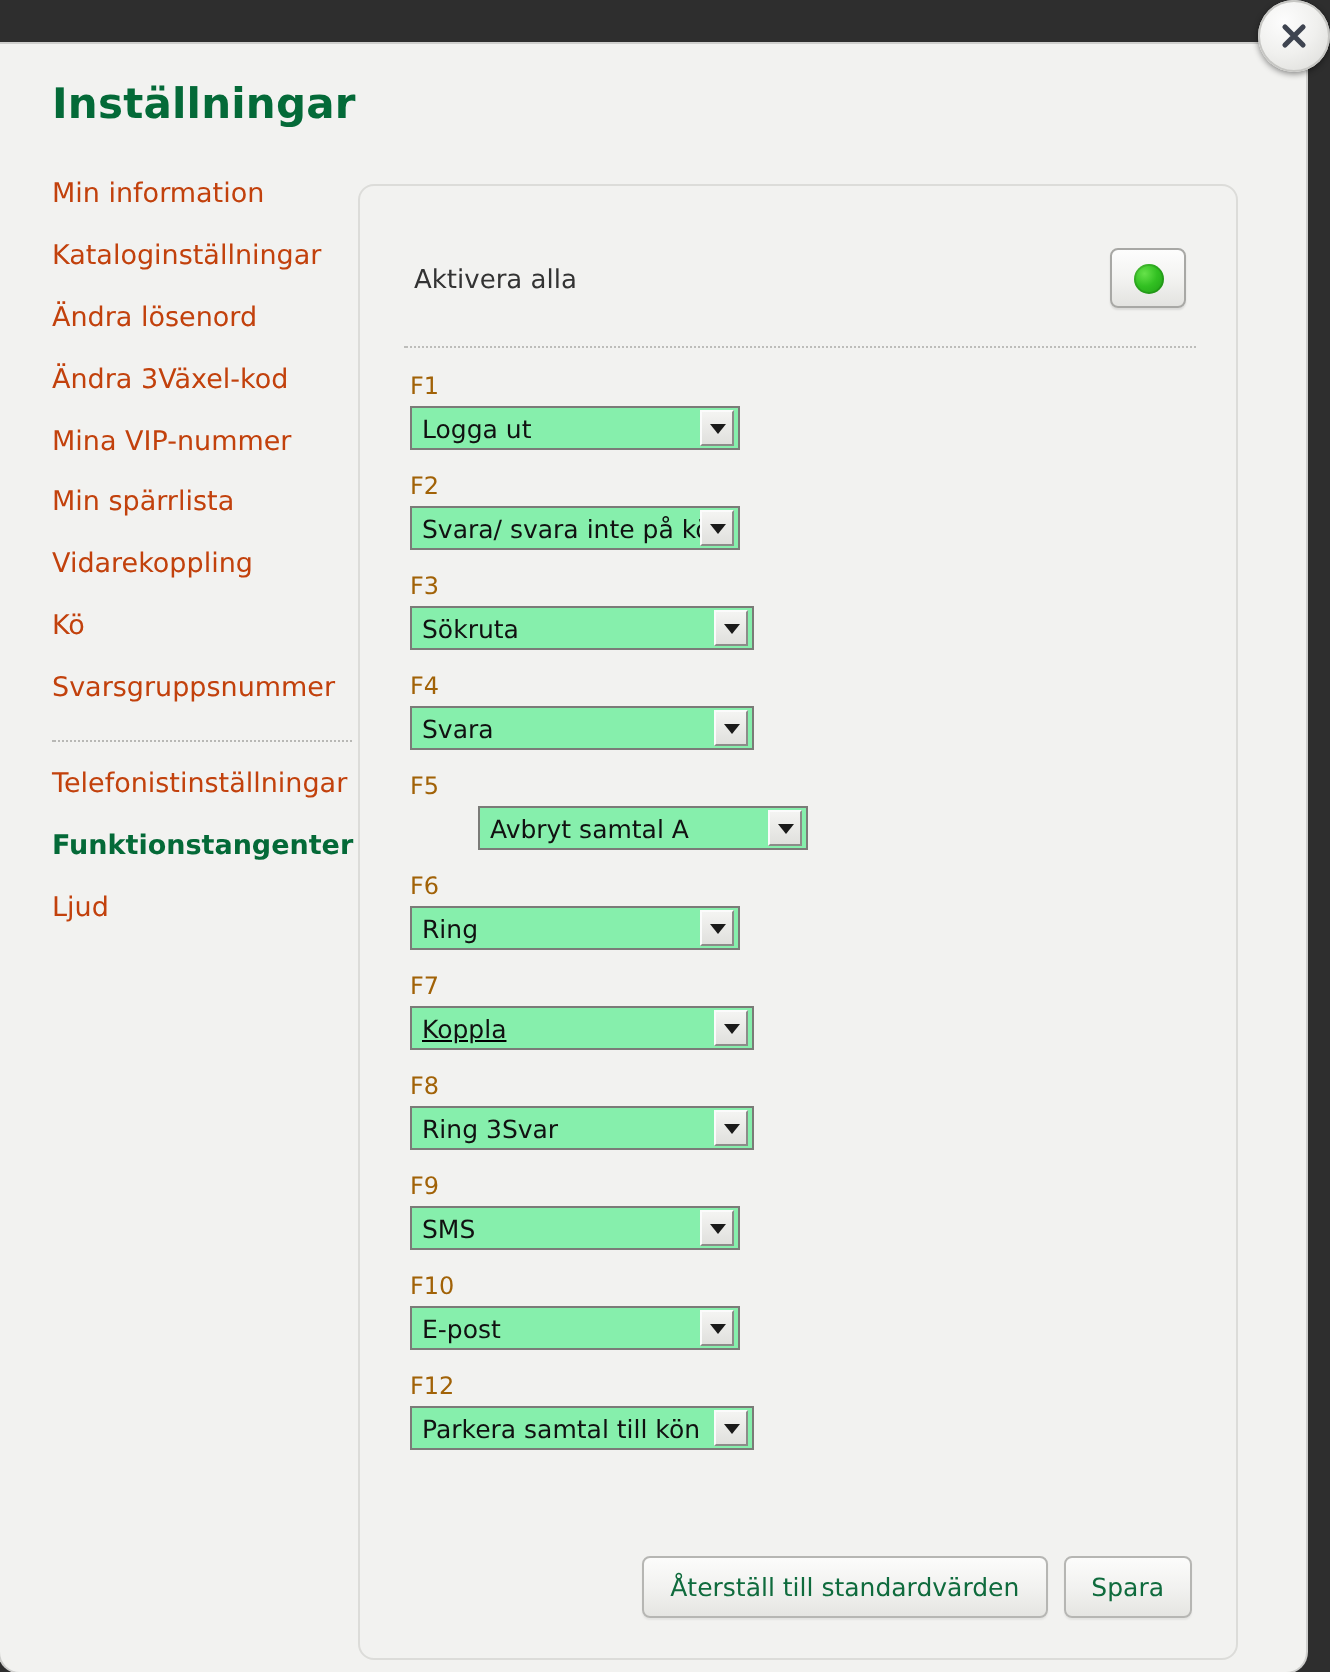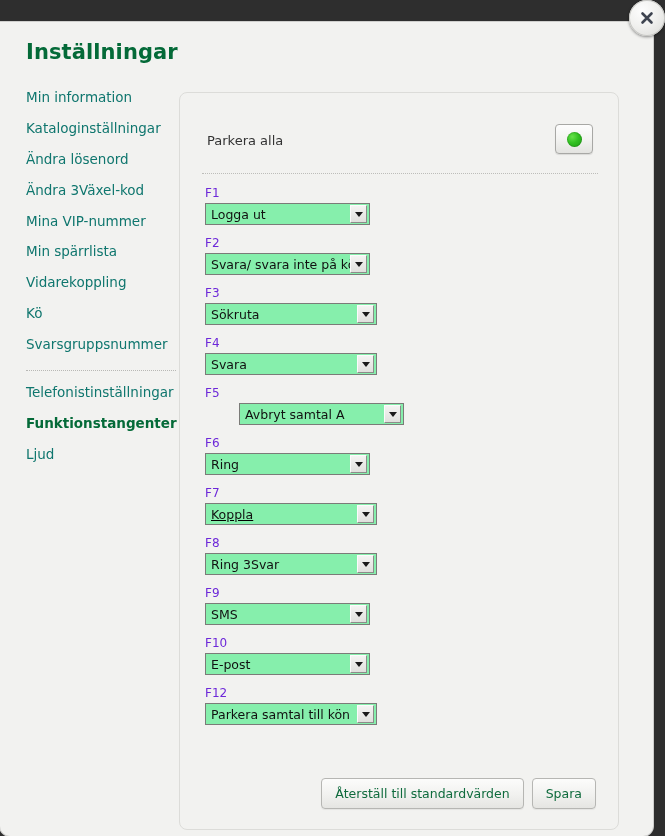--- a/index.html
+++ b/index.html
@@ -48,21 +48,21 @@
   }
 
   
   #sidebar {
     position: absolute;
     left: 26px; top: 60px;
     width: 150px;
   }
   .nav-item {
     font-size: 13.5px;
-    color: #0f766e;
+    color: #c2410c;
     padding: 7px 0 7px 0;
     line-height: 1.25;
     cursor: pointer;
     white-space: nowrap;
   }
   .nav-item.active { color: #046a38; font-weight: bold; }
   .nav-sep {
     margin: 10px 0 6px 0;
     border-top: 1px dotted #b8b8b5;
     height: 0;
@@ -114,21 +114,21 @@
 
   
   #fkeys {
     position: absolute;
     left: 25px; top: 93px;
     width: 390px;
   }
   .fk-row { height: 50px; position: relative; }
   .fk-label {
     font-size: 12px;
-    color: #6d28d9;
+    color: #a16207;
     margin-bottom: 3px;
     line-height: 14px;
   }
   .select {
     position: relative;
     height: 22px;
     background: #86efac;
     border: 1px solid #7b7b78;
     display: flex;
     align-items: center;
@@ -199,21 +199,21 @@
       <div class="nav-item">Svarsgruppsnummer</div>
       <div class="nav-sep"></div>
       <div class="nav-item">Telefonistinställningar</div>
       <div class="nav-item active">Funktionstangenter</div>
       <div class="nav-item">Ljud</div>
     </div>
 
   <div id="panel">
 
     <div id="activate-row">
-      <div id="activate-label">Parkera alla</div>
+      <div id="activate-label">Aktivera alla</div>
       <div id="activate-toggle">
         <span id="activate-dot"></span>
       </div>
     </div>
 
     <div id="panel-sep"></div>
 
     <div id="fkeys">
         <div class="fk-row">
           <div class="fk-label">F1</div>

